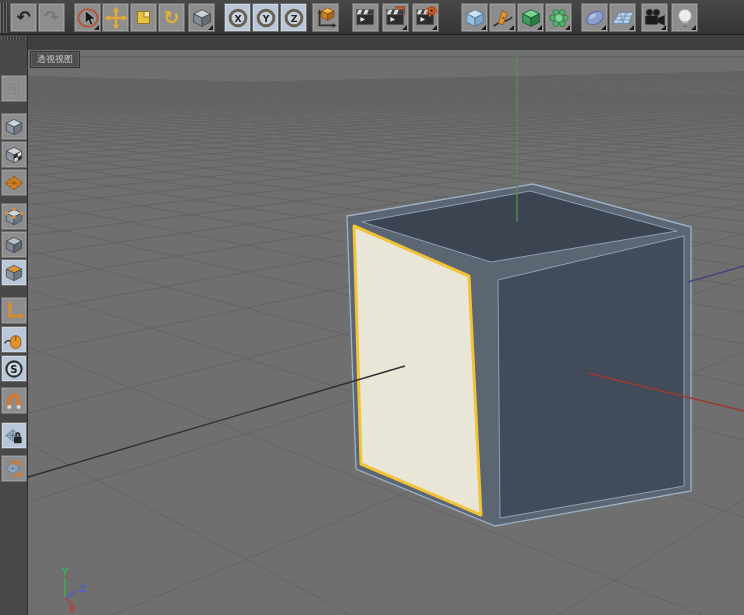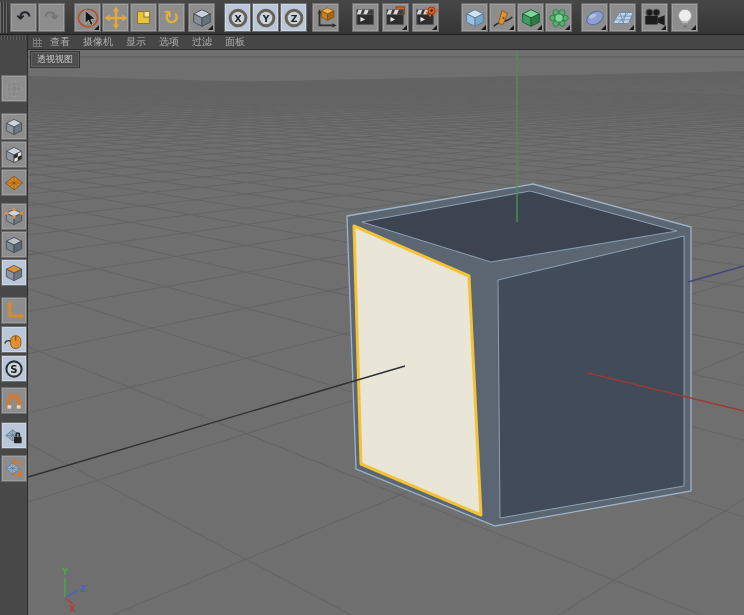--- a/index.html
+++ b/index.html
@@ -249,29 +249,20 @@
           <svg width="24" height="24" viewBox="0 0 26 26">
             <circle cx="13" cy="10.5" r="7" fill="#ececec" stroke="#9a9a9a"></circle>
             <rect x="10" y="16.8" width="6" height="2" fill="#bdbdbd"></rect>
             <rect x="10.5" y="19" width="5" height="2" fill="#8f8f8f"></rect>
             <rect x="11.2" y="21.2" width="3.6" height="1.6" fill="#6f6f6f"></rect>
           </svg>
         </span>
       </div>
     </div>
 
-  <div id="menubar">
-    <div id="menugrid"></div>
-  <span class="menu-item">查看</span>
-      <span class="menu-item">摄像机</span>
-      <span class="menu-item">显示</span>
-      <span class="menu-item">选项</span>
-      <span class="menu-item">过滤</span>
-      <span class="menu-item">面板</span>
-    </div>
 
   <div id="sidebar">
     <div id="sidebar-grip"></div>
   <div class="sbtile disabled" style="top: 40px;">
         <span style="display: flex;">
           <svg width="22" height="22" viewBox="0 0 26 26">
             <circle cx="13" cy="13" r="9" fill="#7e7e7e" stroke="#a2a2a2"></circle>
             <ellipse cx="13" cy="13" rx="9" ry="3.5" fill="none" stroke="#a2a2a2"></ellipse>
             <ellipse cx="13" cy="13" rx="3.5" ry="9" fill="none" stroke="#a2a2a2"></ellipse>
           </svg>

